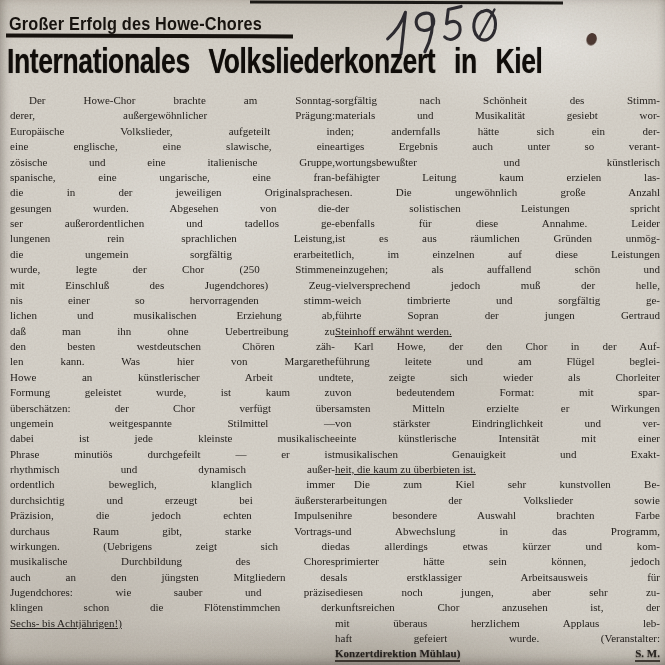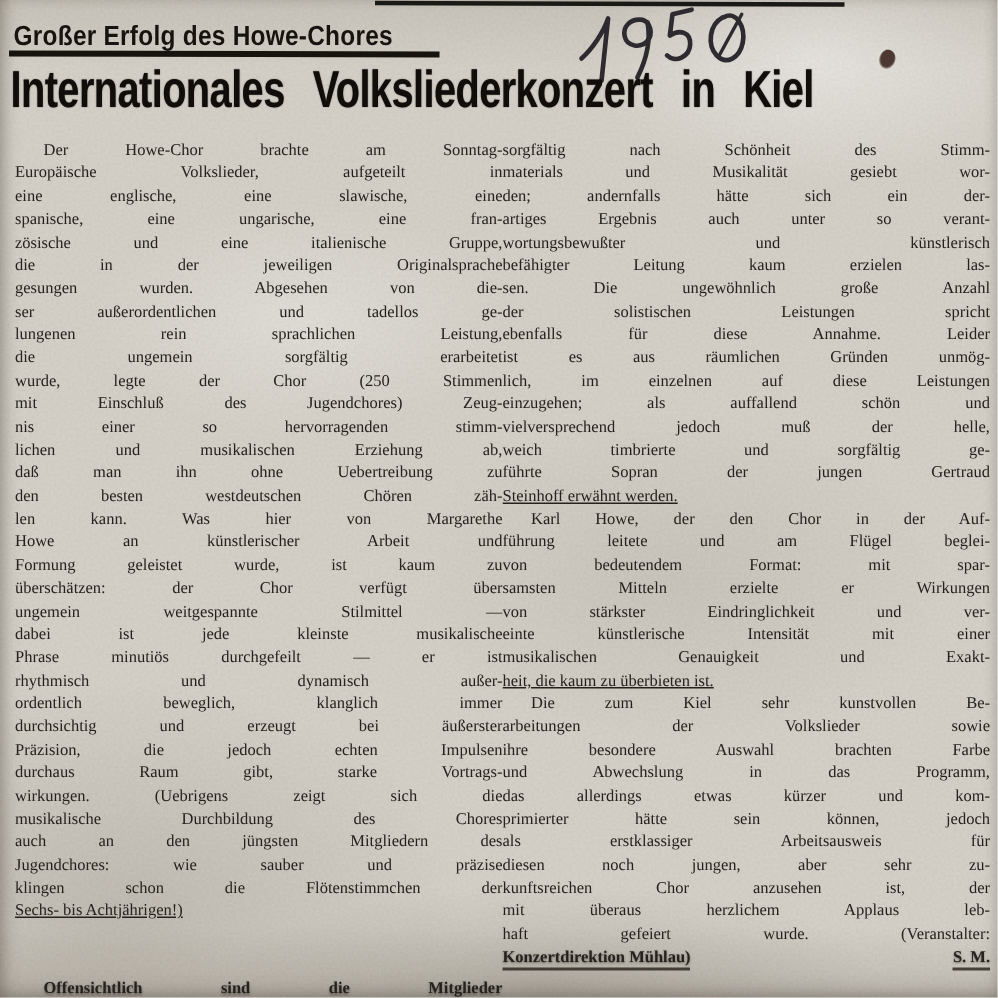--- a/index.html
+++ b/index.html
@@ -110,24 +110,25 @@
 
   <h1 class="headline">Internationales Volksliederkonzert in Kiel</h1>
 
   <div class="dot"></div>
 
   <div class="body">
     <div class="col">
       <div>
 
       <div class="line ind">Der Howe-Chor brachte am Sonntag-</div>
+          <div class="line">derer, außergewöhnlicher Prägung:</div>
           <div class="line">Europäische Volkslieder, aufgeteilt in</div>
           <div class="line">eine englische, eine slawische, eine</div>
+          <div class="line">zösische und eine italienische Gruppe,</div>
           <div class="line">spanische, eine ungarische, eine fran-</div>
-          <div class="line">zösische und eine italienische Gruppe,</div>
           <div class="line">die in der jeweiligen Originalsprache</div>
           <div class="line">gesungen wurden. Abgesehen von die-</div>
           <div class="line">ser außerordentlichen und tadellos ge-</div>
           <div class="line">lungenen rein sprachlichen Leistung,</div>
           <div class="line">die ungemein sorgfältig erarbeitet</div>
           <div class="line">wurde, legte der Chor (250 Stimmen</div>
           <div class="line">mit Einschluß des Jugendchores) Zeug-</div>
           <div class="line">nis einer so hervorragenden stimm-</div>
           <div class="line">lichen und musikalischen Erziehung ab,</div>
           <div class="line">daß man ihn ohne Uebertreibung zu</div>
@@ -167,20 +168,21 @@
           <div class="line">ebenfalls für diese Annahme. Leider</div>
           <div class="line">ist es aus räumlichen Gründen unmög-</div>
           <div class="line">lich, im einzelnen auf diese Leistungen</div>
           <div class="line">einzugehen; als auffallend schön und</div>
           <div class="line">vielversprechend jedoch muß der helle,</div>
           <div class="line">weich timbrierte und sorgfältig ge-</div>
           <div class="line">führte Sopran der jungen Gertraud</div>
           <div class="line fl">Steinhoff erwähnt werden.</div>
           <div class="line ind">Karl Howe, der den Chor in der Auf-</div>
           <div class="line">führung leitete und am Flügel beglei-</div>
+          <div class="line">tete, zeigte sich wieder als Chorleiter</div>
           <div class="line">von bedeutendem Format: mit spar-</div>
           <div class="line">samsten Mitteln erzielte er Wirkungen</div>
           <div class="line">von stärkster Eindringlichkeit und ver-</div>
           <div class="line">einte künstlerische Intensität mit einer</div>
           <div class="line">musikalischen Genauigkeit und Exakt-</div>
           <div class="line fl">heit, die kaum zu überbieten ist.</div>
           <div class="line ind">Die zum Kiel sehr kunstvollen Be-</div>
           <div class="line">arbeitungen der Volkslieder sowie</div>
           <div class="line">ihre besondere Auswahl brachten Farbe</div>
           <div class="line">und Abwechslung in das Programm,</div>

